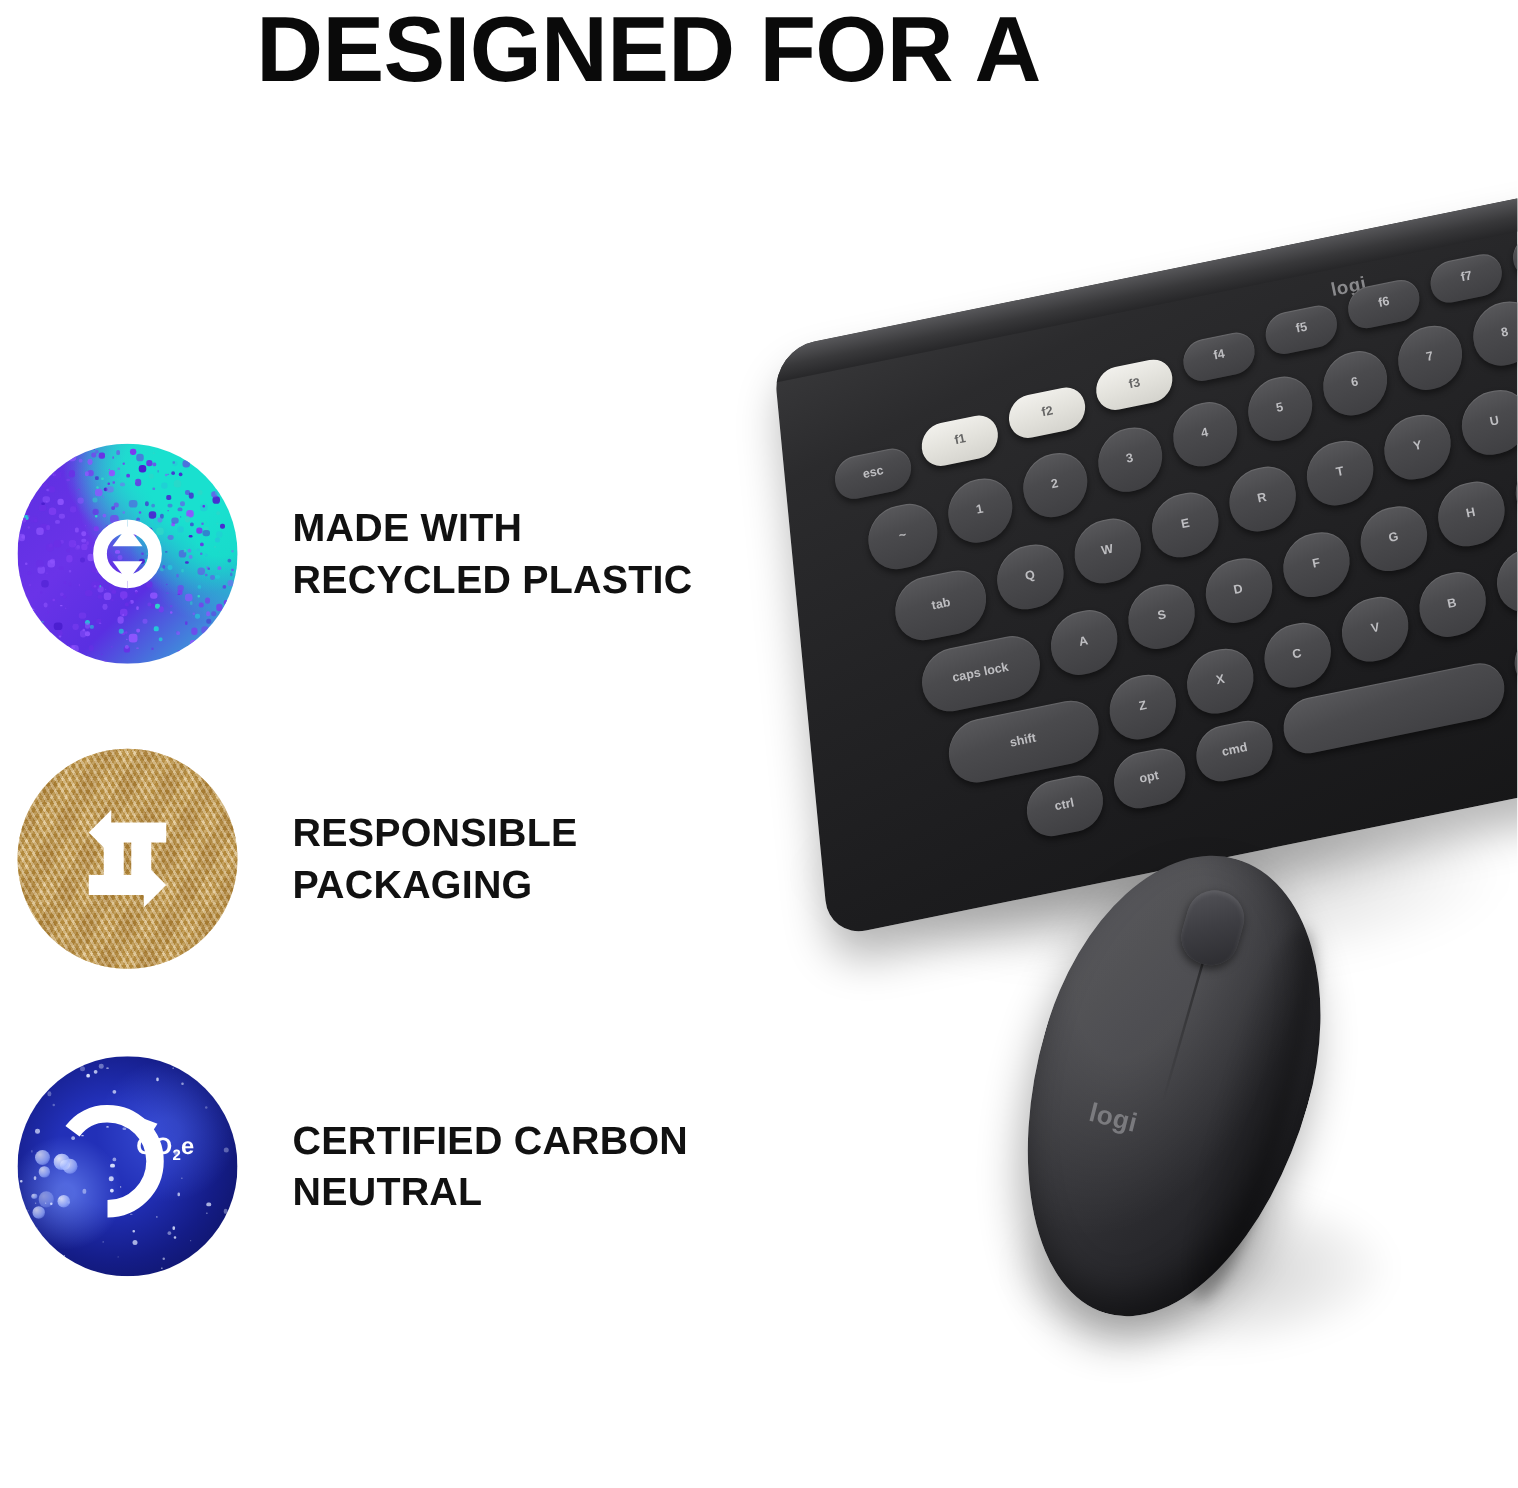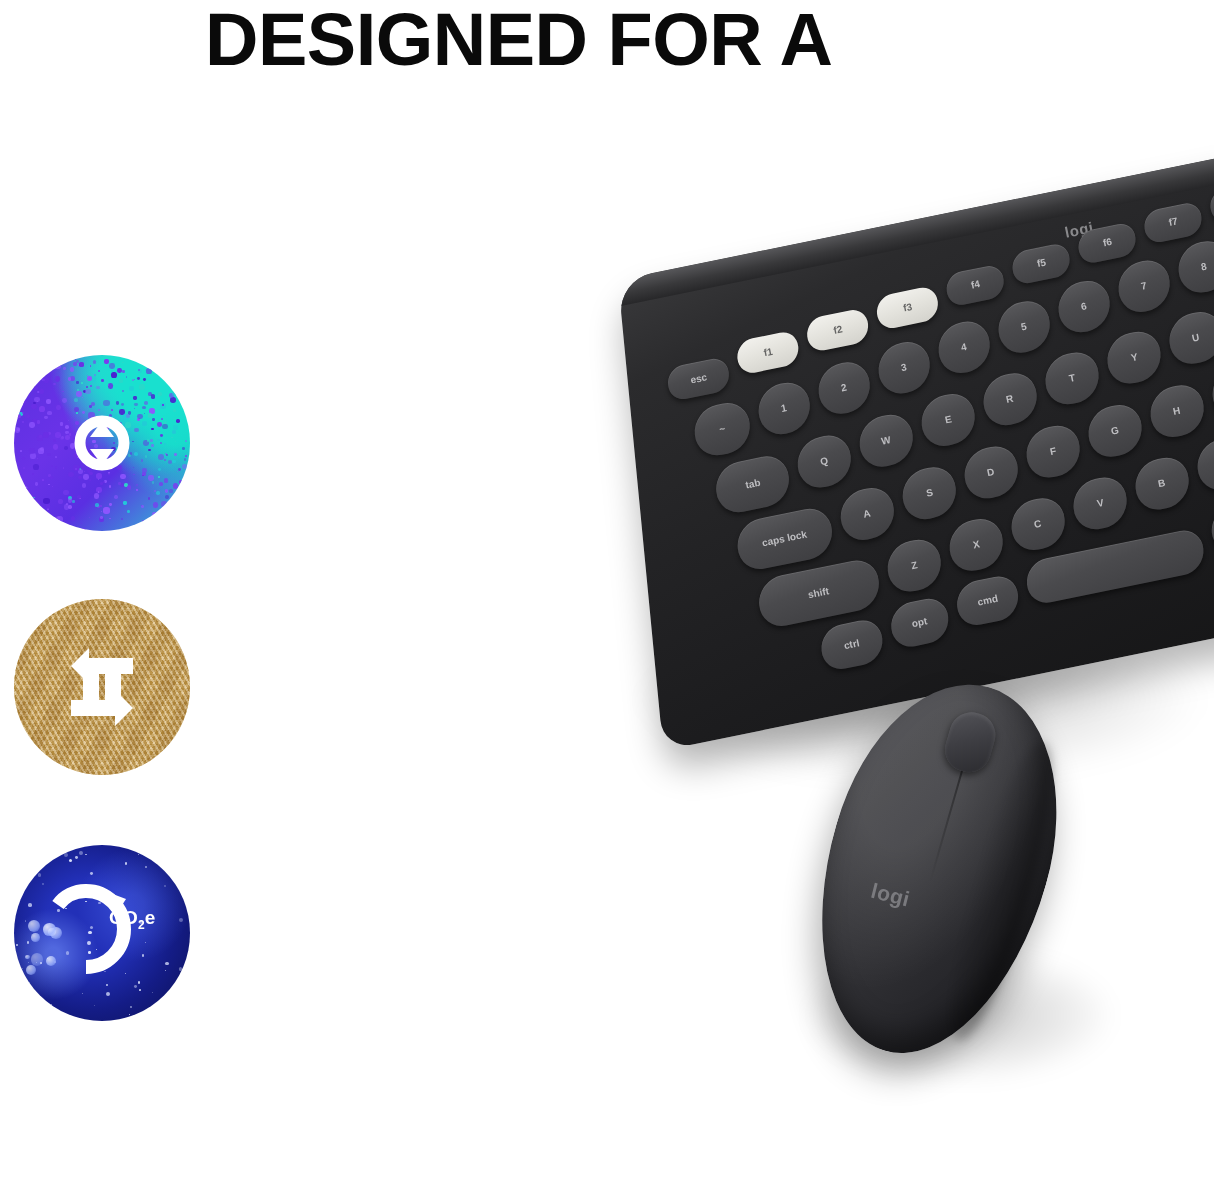--- a/index.html
+++ b/index.html
@@ -605,37 +605,41 @@
           <svg width="104" height="104" viewBox="0 0 104 104" aria-hidden="true">
             <g fill="none" stroke="#ffffff" stroke-width="11" stroke-linecap="butt">
               <path d="M52 30 A22 22 0 1 0 52 74"></path>
               <path d="M52 74 A22 22 0 1 0 52 30"></path>
             </g>
             <path d="M40 58 l12 16 l12 -16 z" fill="#ffffff"></path>
             <path d="M64 46 l-12 -16 l-12 16 z" fill="#ffffff"></path>
           </svg>
         </div>
       </div>
+      <div class="label">MADE WITH
+RECYCLED PLASTIC</div>
     </div>
 
     <div class="feature f1">
       <div class="badge b-pack">
         <div class="kraft"></div>
         <div class="hexmask"></div>
         <div class="glyph">
           <svg width="106" height="106" viewBox="0 0 106 106" aria-hidden="true">
             <g fill="#ffffff">
               <path d="M34 24 h50 v16 h-34 v28 h-16 z"></path>
               <path d="M72 82 h-50 v-16 h34 v-28 h16 z"></path>
               <path d="M40 14 l-18 18 l18 18 z"></path>
               <path d="M66 92 l18 -18 l-18 -18 z"></path>
             </g>
           </svg>
         </div>
       </div>
+      <div class="label">RESPONSIBLE
+PACKAGING</div>
     </div>
 
     <div class="feature f2">
       <div class="badge b-carbon">
         <div class="stars" id="stars3">
             <i style="left:24.5%;top:36.5%;width:2.7px;height:2.7px;opacity:0.66"></i>
             <i style="left:71.3%;top:81.9%;width:1.7px;height:1.7px;opacity:0.80"></i>
             <i style="left:20.8%;top:90.3%;width:1.6px;height:1.6px;opacity:0.64"></i>
             <i style="left:8.2%;top:77.7%;width:1.7px;height:1.7px;opacity:0.46"></i>
             <i style="left:23.0%;top:66.1%;width:1.7px;height:1.7px;opacity:0.33"></i>
@@ -715,20 +719,22 @@
             <i style="left:9.4%;top:61.5%;width:12.7px;height:12.7px;opacity:0.39;background:radial-gradient(circle at 32% 30%,#ffffff,#9fb4ff 60%,rgba(40,60,200,0) 100%)"></i>
           </div>
         <div class="glyph">
           <svg width="132" height="116" viewBox="0 0 132 116" aria-hidden="true">
             <path d="M66 16 A34 34 0 1 0 66 92 A34 34 0 0 0 94 78" fill="none" stroke="#ffffff" stroke-width="14" stroke-linecap="butt" transform="rotate(180 58 54)"></path>
             <path d="M74 18 l16 6 l-9 14 z" fill="#ffffff"></path>
           </svg>
         </div>
         <div class="co2e"><span>CO</span><sub>2</sub><span>e</span></div>
       </div>
+      <div class="label">CERTIFIED CARBON
+NEUTRAL</div>
     </div>
 
   </div>
 
   <div id="product">
     <div class="shadow-kb"></div>
     <div class="shadow-ms"></div>
 
     <div class="kb">
       <div class="kb-body">

